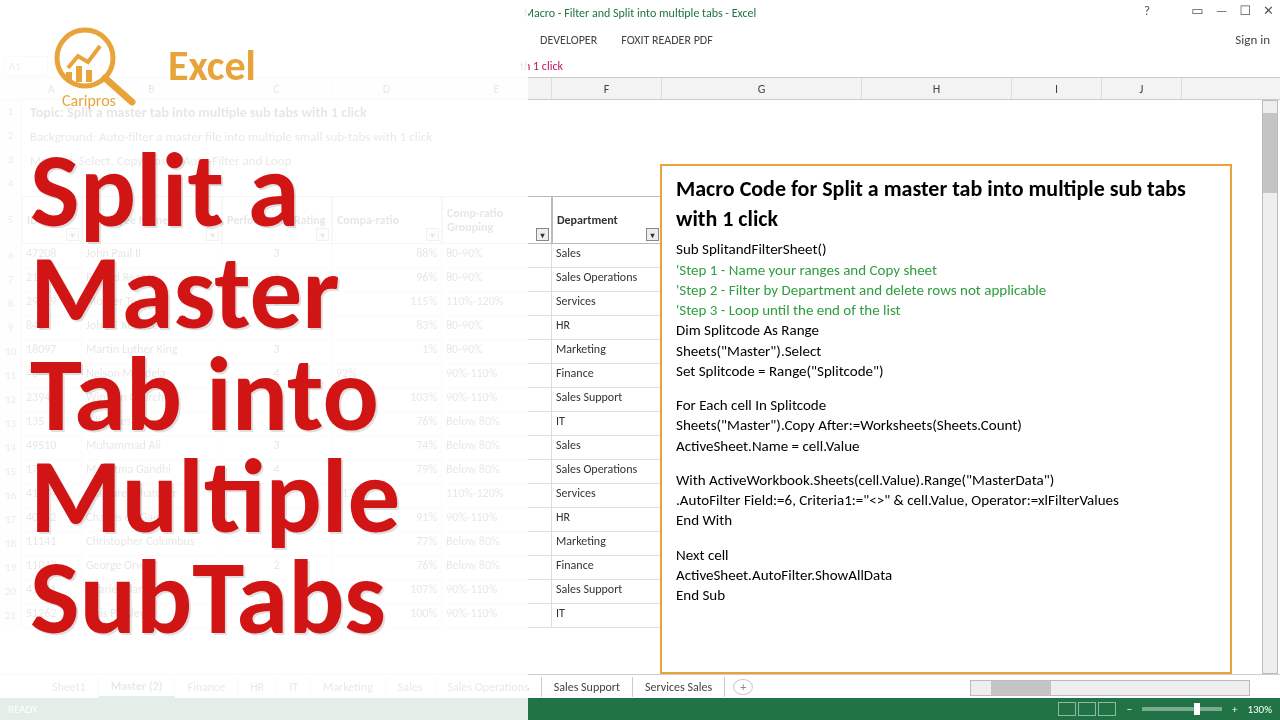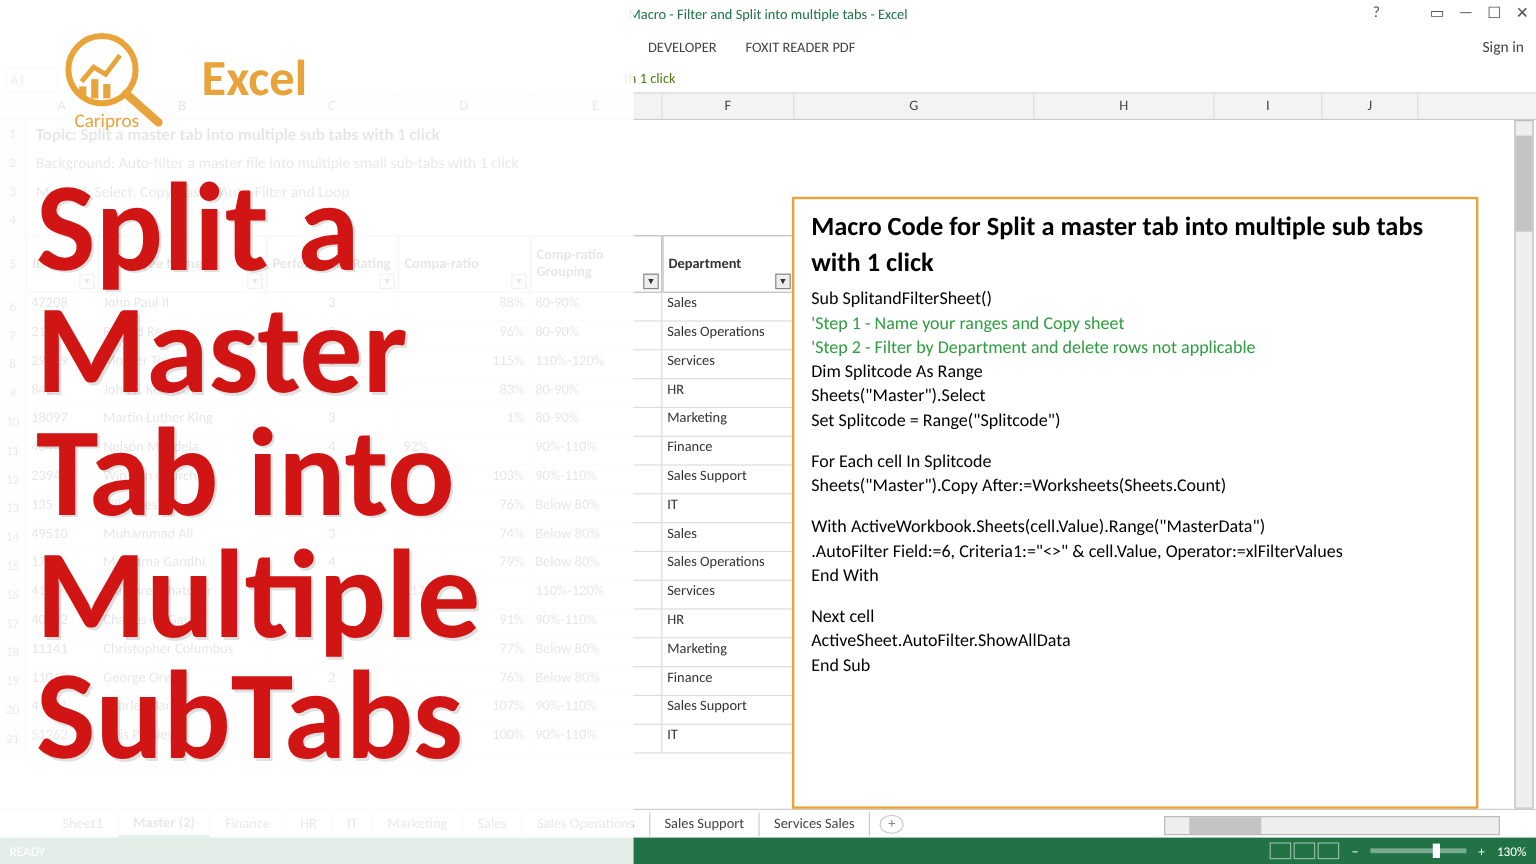--- a/index.html
+++ b/index.html
@@ -4,21 +4,21 @@
 <style>
 *{box-sizing:border-box;margin:0;padding:0;}
 body{font-family:Calibri,Arial,sans-serif;width:1280px;height:720px;overflow:hidden;background:#fff;position:relative;}
 .titlebar{height:26px;background:#fff;display:flex;align-items:center;justify-content:center;position:relative;font-size:12px;color:#444;}
 .titlebar .title{color:#217346;}
 .title-controls{position:absolute;right:6px;top:3px;display:flex;gap:12px;font-size:13px;color:#555;}
 .title-controls span{cursor:pointer;}
 .help-icon{position:absolute;right:130px;top:3px;font-size:13px;color:#555;}
 .ribbon-bar{height:28px;background:#fff;display:flex;align-items:center;padding-left:540px;gap:24px;font-size:12px;color:#444;}
 .signin{position:absolute;right:10px;top:32px;font-size:13px;color:#444;}
-.formula-area{height:24px;background:#fff;border-bottom:1px solid #ccc;padding-left:520px;font-size:12px;color:#4d7c0f;display:flex;align-items:center;}
+.formula-area{height:24px;background:#fff;border-bottom:1px solid #ccc;padding-left:520px;font-size:12px;color:#be185d;display:flex;align-items:center;}
 .col-headers{height:22px;background:#f3f3f3;display:flex;border-bottom:1px solid #ccc;font-size:12px;color:#444;}
 .col-headers div{border-right:1px solid #ddd;display:flex;align-items:center;justify-content:center;}
 .row-headers{position:absolute;left:0;top:100px;width:22px;}
 .row-headers div{height:24px;background:#f3f3f3;border-right:1px solid #ccc;border-bottom:1px solid #eee;font-size:11px;color:#555;display:flex;align-items:center;justify-content:center;}
 .grid-body{position:absolute;left:22px;top:100px;right:0;bottom:40px;overflow:hidden;}
 .topic-row{height:24px;font-size:14px;font-weight:bold;color:#333;padding-left:8px;display:flex;align-items:center;}
 .bg-row{height:24px;font-size:13px;color:#444;padding-left:8px;display:flex;align-items:center;}
 .table-area{position:absolute;top:96px;left:0;right:0;}
 .data-header{display:flex;height:48px;font-size:12px;font-weight:bold;color:#333;}
 .data-header>div{border:1px solid #bbb;padding:2px 4px;display:flex;align-items:center;background:#fff;position:relative;}
@@ -276,26 +276,28 @@
         </div>
       </div>
   </div>
 </div>
 
 <div class="macro-box">
   <div class="mtitle">Macro Code for Split a master tab into multiple sub tabs with 1 click</div>
   <div>Sub SplitandFilterSheet()</div>
   <div class="step">'Step 1 - Name your ranges and Copy sheet</div>
   <div class="step">'Step 2 - Filter by Department and delete rows not applicable</div>
+  <div class="step">'Step 3 - Loop until the end of the list</div>
   <div>Dim Splitcode As Range</div>
   <div>Sheets("Master").Select</div>
   <div>Set Splitcode = Range("Splitcode")</div>
   <div style="height:14px"></div>
   <div>For Each cell In Splitcode</div>
   <div>Sheets("Master").Copy After:=Worksheets(Sheets.Count)</div>
+  <div>ActiveSheet.Name = cell.Value</div>
   <div style="height:14px"></div>
   <div>With ActiveWorkbook.Sheets(cell.Value).Range("MasterData")</div>
   <div>.AutoFilter Field:=6, Criteria1:="&lt;&gt;" &amp; cell.Value, Operator:=xlFilterValues</div>
   <div>End With</div>
   <div style="height:14px"></div>
   <div>Next cell</div>
   <div>ActiveSheet.AutoFilter.ShowAllData</div>
   <div>End Sub</div>
 </div>
 

